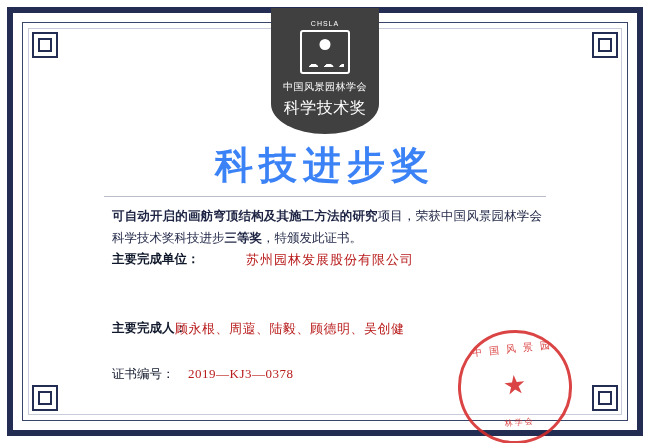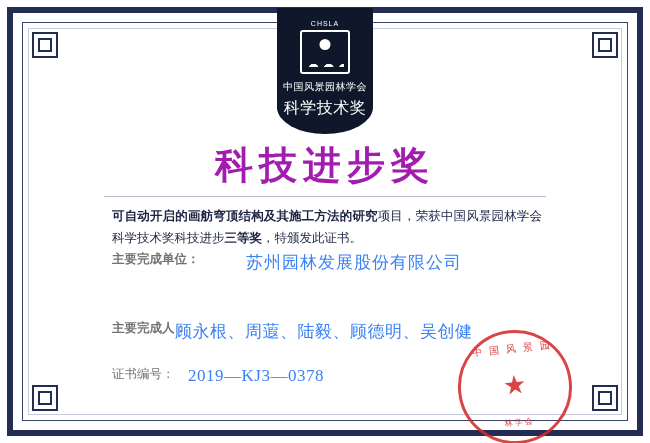--- a/index.html
+++ b/index.html
@@ -67,23 +67,23 @@
   .corner-tr { right: 32px; top: 32px; }
   .corner-bl { left: 32px;  bottom: 32px; }
   .corner-br { right: 32px; bottom: 32px; }
 
   
   .emblem {
     position: absolute;
     left: 50%;
     transform: translateX(-50%);
     top: 8px;
-    width: 96px;
+    width: 108px;
     height: 126px;
-    background: #0f172a;
+    background: #404040;
     border-bottom-left-radius: 54px 30px;
     border-bottom-right-radius: 54px 30px;
     color: #ffffff;
     text-align: center;
     box-shadow: none;
   }
   .emblem .chsla {
     margin-top: 12px;
     font-size: 7px;
     letter-spacing: 1px;
@@ -133,21 +133,21 @@
   
   .cert-title {
     position: absolute;
     top: 140px;
     left: 0;
     width: 100%;
     text-align: center;
     font-size: 38px;
     font-weight: bold;
     letter-spacing: 6px;
-    color: #a21caf;
+    color: #3b82f6;
     font-family: Liberation Sans, sans-serif;
   }
   .title-rule {
     position: absolute;
     top: 196px;
     left: 104px;
     width: 442px;
     height: 1px;
     background: #b9bcc9;
   }
@@ -163,26 +163,26 @@
     color: #1e2444;
     text-align: justify;
   }
   .body-text .strong {
     font-weight: bold;
   }
   .row-label {
     position: absolute;
     font-size: 12.5px;
     font-weight: bold;
-    color: #737373;
+    color: #0f172a;
   }
   .row-value {
     position: absolute;
-    font-size: 17px;
-    color: #3b82f6;
+    font-size: 13px;
+    color: #b91c1c;
   }
   .unit-label { left: 112px; top: 251px; }
   .unit-value { left: 246px; top: 251px; letter-spacing: 1px; }
   .person-label { left: 112px; top: 320px; }
   .person-value { left: 175px; top: 320px; letter-spacing: 0.5px; }
   .certno-label { left: 112px; top: 366px; font-weight: normal; font-family: Liberation Serif, serif; }
   .certno-value { left: 188px; top: 366px; letter-spacing: 0.5px; }
 
   
   .seal {

